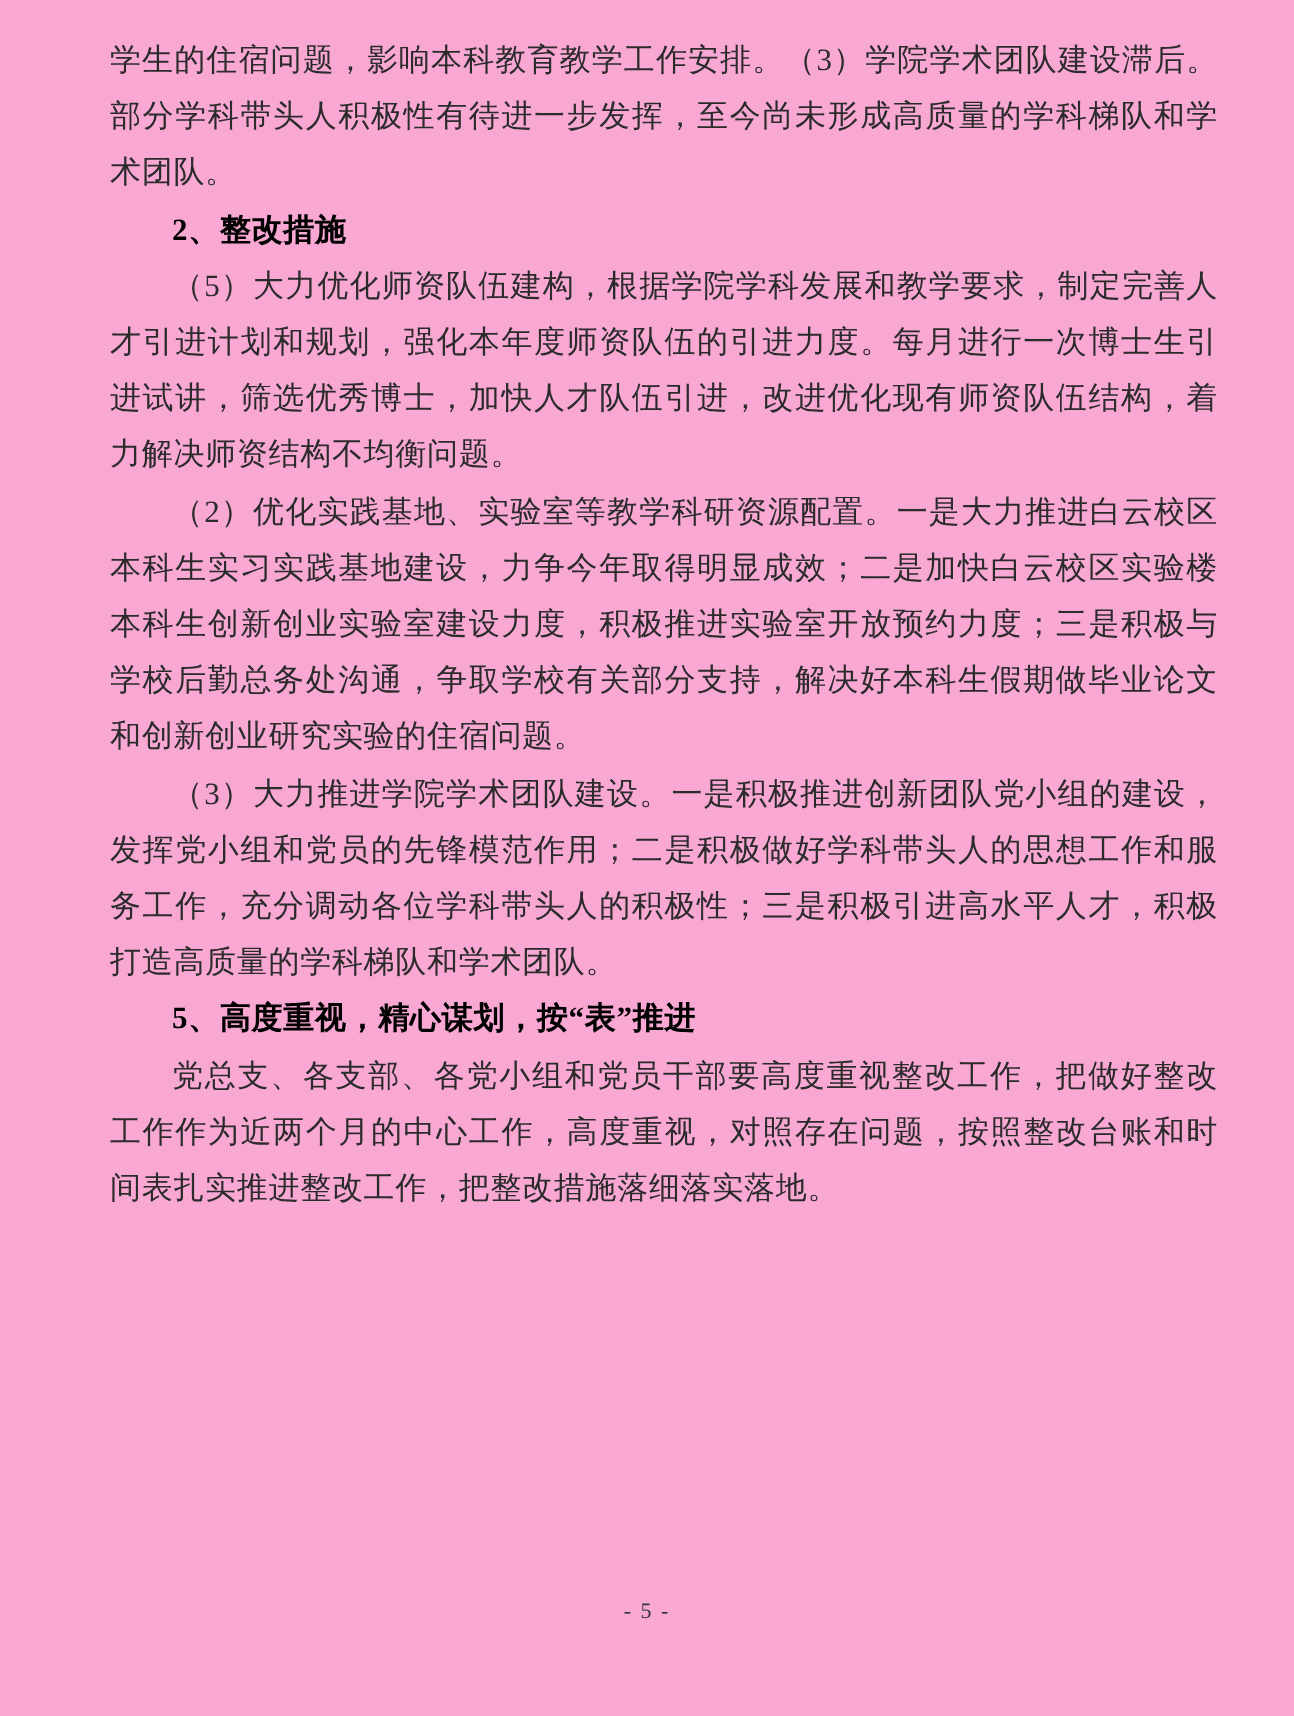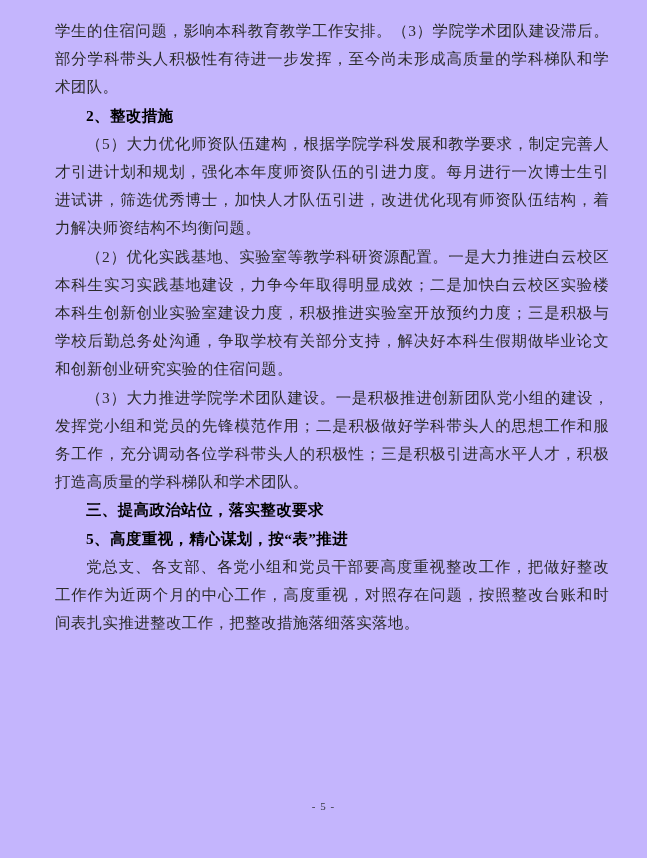--- a/index.html
+++ b/index.html
@@ -4,21 +4,21 @@
 <style>
   html, body {
     margin: 0;
     padding: 0;
     background: #ffffff;
   }
   .page {
     position: relative;
     width: 647px;
     height: 858px;
-    background: #c4b5fd;
+    background: #f9a8d4;
     overflow: hidden;
     font-family: "Liberation Serif", "DejaVu Serif", serif;
   }
   .content {
     position: absolute;
     left: 55px;
     top: 17px;
     width: 554px;
   }
   .content p {
@@ -56,18 +56,17 @@
 </head>
 <body>
 
 <div class="page">
   <div class="content">
     <p>学生的住宿问题，影响本科教育教学工作安排。（3）学院学术团队建设滞后。部分学科带头人积极性有待进一步发挥，至今尚未形成高质量的学科梯队和学术团队。</p>
     <p class="heading">2、整改措施</p>
     <p class="indent">（5）大力优化师资队伍建构，根据学院学科发展和教学要求，制定完善人才引进计划和规划，强化本年度师资队伍的引进力度。每月进行一次博士生引进试讲，筛选优秀博士，加快人才队伍引进，改进优化现有师资队伍结构，着力解决师资结构不均衡问题。</p>
     <p class="indent">（2）优化实践基地、实验室等教学科研资源配置。一是大力推进白云校区本科生实习实践基地建设，力争今年取得明显成效；二是加快白云校区实验楼本科生创新创业实验室建设力度，积极推进实验室开放预约力度；三是积极与学校后勤总务处沟通，争取学校有关部分支持，解决好本科生假期做毕业论文和创新创业研究实验的住宿问题。</p>
     <p class="indent">（3）大力推进学院学术团队建设。一是积极推进创新团队党小组的建设，发挥党小组和党员的先锋模范作用；二是积极做好学科带头人的思想工作和服务工作，充分调动各位学科带头人的积极性；三是积极引进高水平人才，积极打造高质量的学科梯队和学术团队。</p>
-    <p class="heading">三、提高政治站位，落实整改要求</p>
     <p class="heading">5、高度重视，精心谋划，按“表”推进</p>
     <p class="indent">党总支、各支部、各党小组和党员干部要高度重视整改工作，把做好整改工作作为近两个月的中心工作，高度重视，对照存在问题，按照整改台账和时间表扎实推进整改工作，把整改措施落细落实落地。</p>
   </div>
   <div class="footer">- 5 -</div>
 </div>
 
 </body></html>

